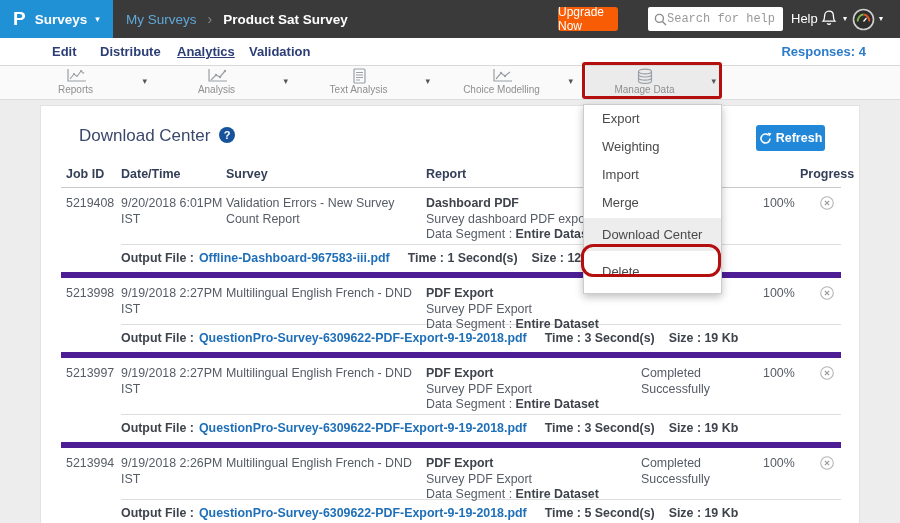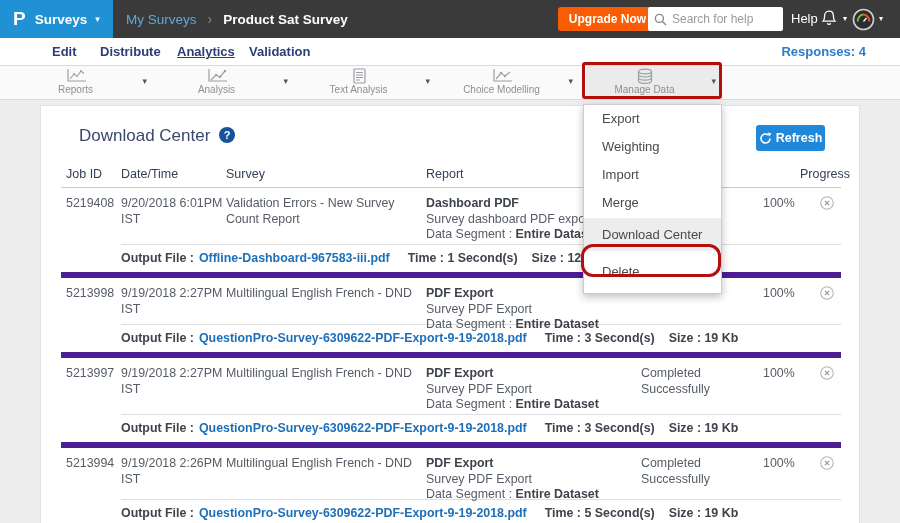--- a/index.html
+++ b/index.html
@@ -9,23 +9,23 @@
   
   .topbar { position:absolute; top:0; left:0; width:900px; height:38px; background:#3a3a3a; }
   .logo-area { position:absolute; left:0; top:0; width:113px; height:38px; background:#2191d6; display:flex; align-items:center; cursor:pointer; }
   .logo-p { margin-left:13px; font-weight:bold; font-size:19px; color:#fff; }
   .surveys-label { margin-left:9px; color:#fff; font-size:13.5px; font-weight:bold; }
   .logo-caret { margin-left:8px; color:#fff; font-size:9px; }
   .breadcrumb { position:absolute; left:126px; top:0; height:38px; display:flex; align-items:center; font-size:13.5px; }
   .bc-parent { color:#5fa8d8; cursor:pointer; }
   .bc-sep { color:#8a8a8a; margin:0 11px; font-size:14px; }
   .bc-current { color:#fff; font-weight:bold; }
-  .upgrade-btn { position:absolute; left:558px; top:7px; width:99px; height:24px; background:#f85c05; border-radius:3px; color:#fff; font-size:12px; font-weight:bold; display:flex; align-items:center; justify-content:center; cursor:pointer; }
+  .upgrade-btn { position:absolute; left:558px; top:7px; width:60px; height:24px; background:#f85c05; border-radius:3px; color:#fff; font-size:12px; font-weight:normal; display:flex; align-items:center; justify-content:center; cursor:pointer; }
   .searchbox { position:absolute; left:648px; top:7px; width:135px; height:24px; background:#fff; border-radius:2px; display:flex; align-items:center; padding:0 6px; }
-  .searchbox input { border:none; outline:none; flex:1; width:100px; font-size:12px; color:#333; margin-left:5px; font-family:Liberation Sans, sans-serif; }
+  .searchbox input { border:none; outline:none; flex:1; width:100px; font-size:12px; color:#333; font-family:Liberation Mono, monospace; }
   .searchbox input::placeholder { color:#999; }
   .help-label { position:absolute; left:791px; top:11px; color:#fff; font-size:13px; cursor:pointer; }
   .bell-wrap { position:absolute; left:820px; top:9px; cursor:pointer; }
   .bell-caret { position:absolute; left:843px; top:14px; color:#fff; font-size:8px; }
   .avatar-wrap { position:absolute; left:852px; top:8px; cursor:pointer; }
   .avatar-caret { position:absolute; left:879px; top:14px; color:#fff; font-size:8px; }
 
   
   .navbar { position:absolute; top:38px; left:0; width:900px; height:28px; background:#fff; border-bottom:1px solid #d9d9d9; }
   .nav-tab { position:absolute; top:6px; font-size:13px; font-weight:bold; color:#2b3e76; cursor:pointer;margin-left:40px; }
@@ -51,21 +51,21 @@
   .dd-item.highlight { background:#ededed; height:33px; line-height:33px; margin-top:1px; }
   .dd-item.last { height:42px; line-height:42px; }
 
   
   .card { position:absolute; left:40px; top:105px; width:820px; height:420px; background:#fff; border:1px solid #e2e2e2; }
   .card-title { position:absolute; left:38px; top:20px; font-size:17px; color:#3a486b; }
   .help-badge { position:absolute; left:178px; top:21px; width:16px; height:16px; border-radius:50%; background:#17539c; color:#fff; font-size:11px; font-weight:bold; text-align:center; line-height:16px; cursor:pointer; }
   .refresh-btn { position:absolute; left:715px; top:19px; width:69px; height:26px; background:#2187d8; border-radius:3px; color:#fff; font-size:12.5px; font-weight:bold; display:flex; align-items:center; justify-content:center; gap:4px; cursor:pointer; }
 
   .thead { position:absolute; left:20px; top:55px; width:780px; height:27px; border-bottom:1px solid #c9c9c9; }
-  .th { position:absolute; top:6px; font-size:12.5px; font-weight:normal; color:#333f58; }
+  .th { position:absolute; top:6px; font-size:12.5px; font-weight:bold; color:#333f58; }
   .th.h0 { left:5px; } .th.h1 { left:60px; } .th.h2 { left:165px; } .th.h3 { left:365px; } .th.h4 { left:695px;padding-left:44px; }
 
   .rows { position:absolute; left:20px; top:82px; width:780px; }
   .trow { position:relative; border-top:6px solid #4c1d95; }
   .trow.first { border-top:none; }
   .trow.r1 { height:56px; } .trow.r2 { height:52px; } .trow.r3 { height:62px; } .trow.r4 { height:57px; }
   .cell { position:absolute; top:8px; font-size:12.4px; color:#565c66; line-height:15.5px; }
   .c-job { left:5px; white-space:nowrap; }
   .c-date { left:60px; white-space:nowrap; }
   .c-survey { left:165px; width:195px; }

